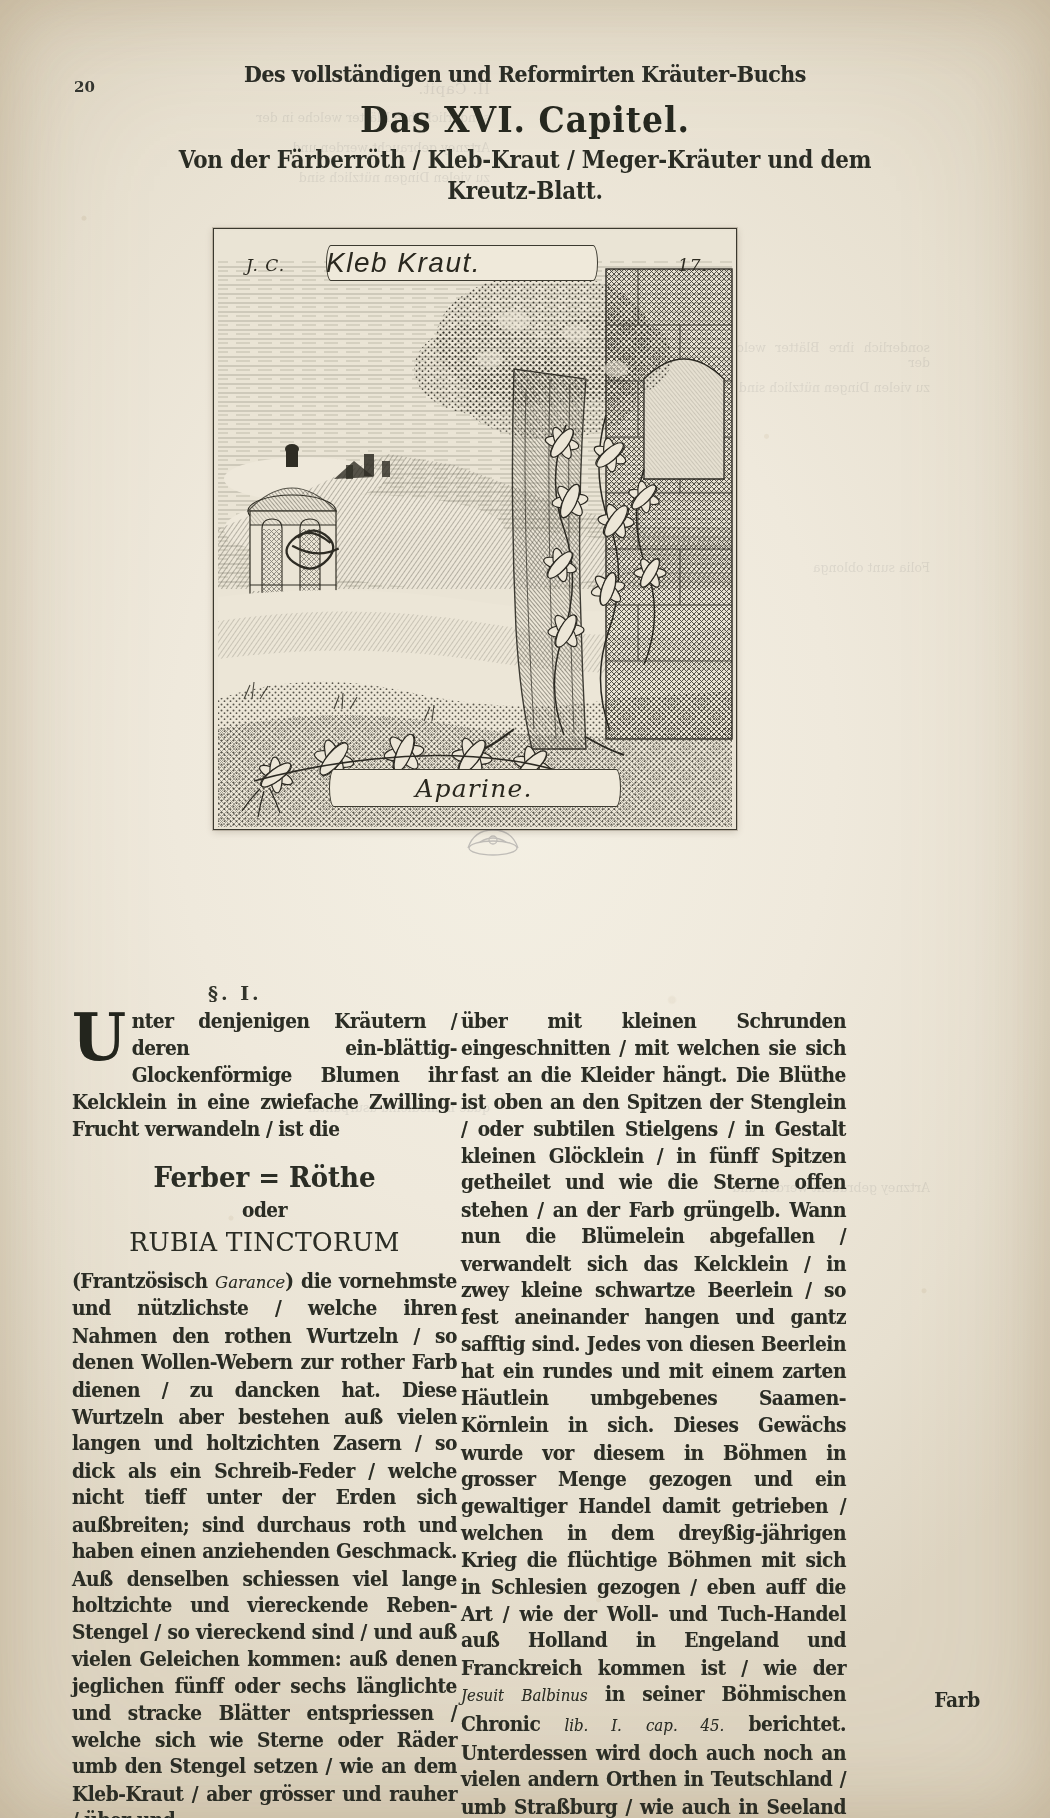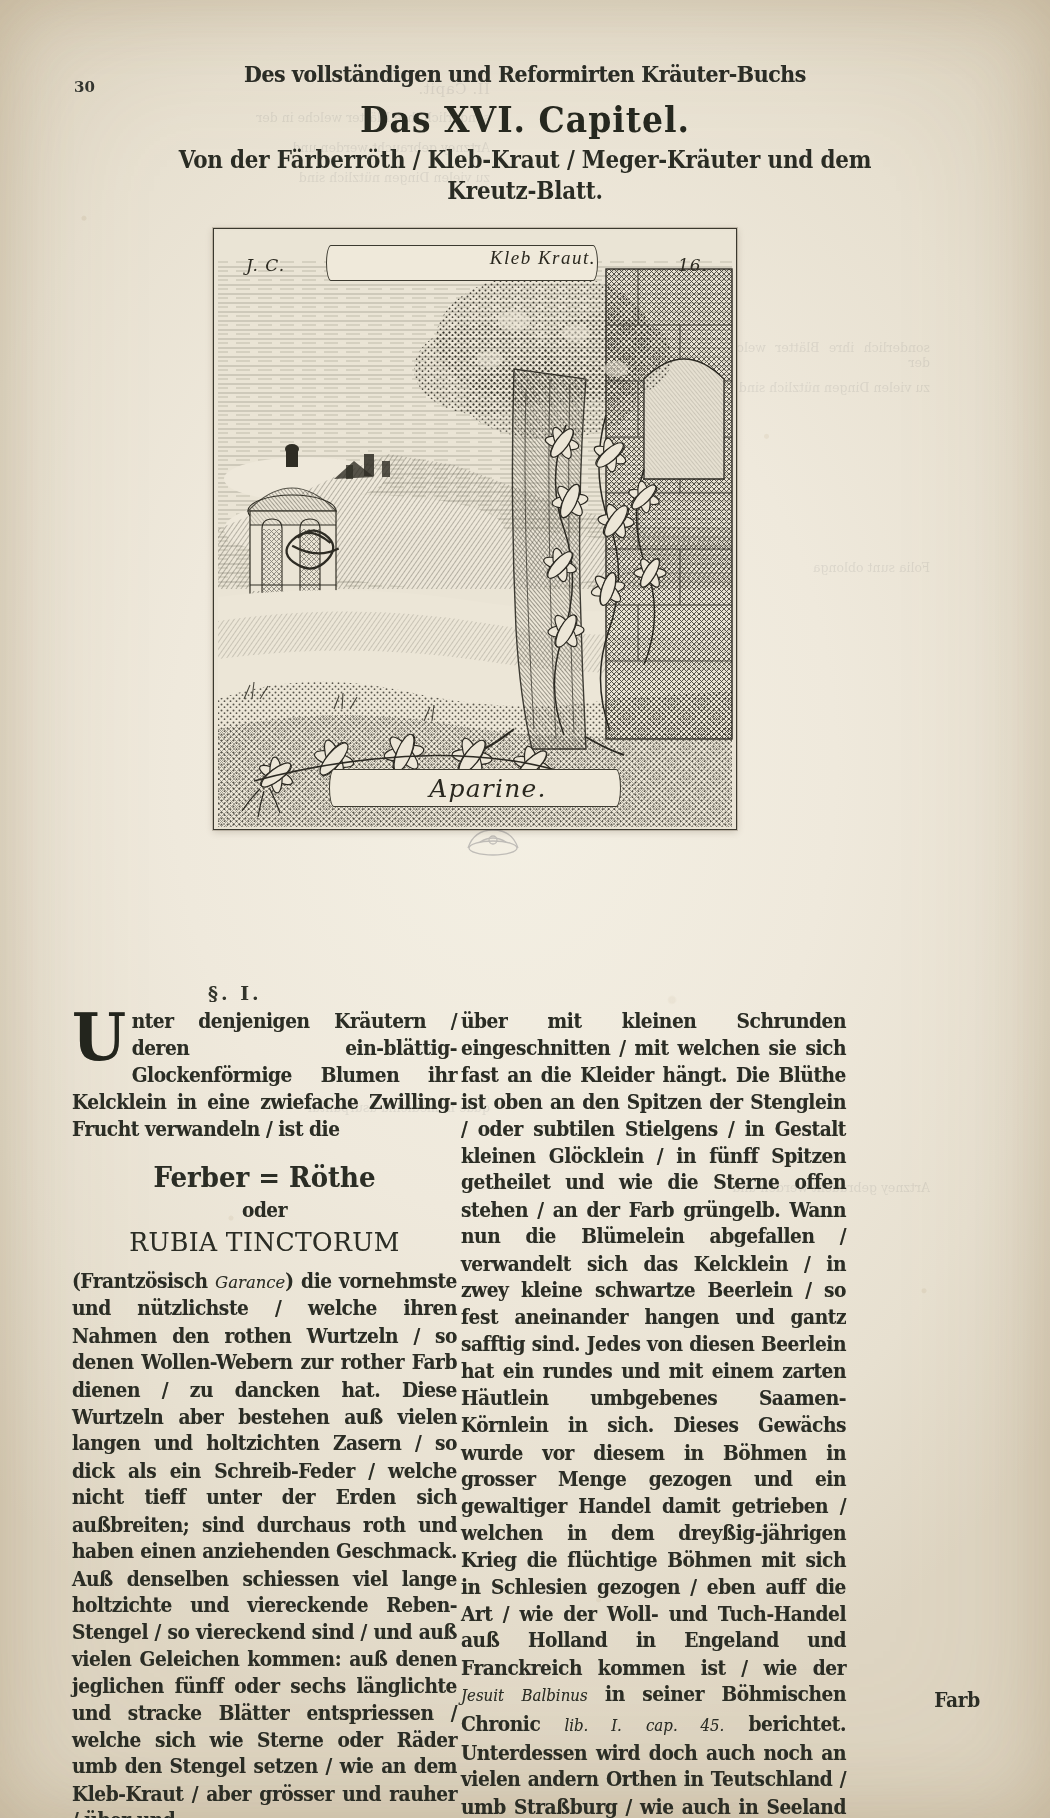--- a/index.html
+++ b/index.html
@@ -94,41 +94,40 @@
     pointer-events:none;
   }
   .cart-band{
     position:absolute;left:112px;top:16px;width:270px;height:34px;
     background:#efe9da;
     border:1.2px solid #3c3a30;
     border-radius:5px/50%;
   }
   #plate-title{
     position:absolute;left:112px;top:18px;width:270px;
-    text-align:right;font-size:19px;color:#2a281f;
-    font-family:Liberation Serif, serif;font-style:italic;
+    text-align:left;font-size:28px;color:#2a281f;
+    font-family:Liberation Sans, sans-serif;font-style:italic;
     letter-spacing:1.5px;
   }
   #plate-num-left{
     position:absolute;left:32px;top:26px;
     font-size:17px;font-style:italic;color:#2c2a21;letter-spacing:1px;
   }
   #plate-num-right{
     position:absolute;right:28px;top:26px;
     font-size:17px;font-style:italic;color:#2c2a21;letter-spacing:1px;
   }
   .cart-bot{
     position:absolute;left:115px;bottom:22px;width:290px;height:36px;
     background:#efe9da;border:1.2px solid #3c3a30;border-radius:5px/50%;
   }
   #plate-caption{
     position:absolute;left:115px;bottom:26px;width:290px;
     text-align:center;font-size:25px;font-style:italic;color:#2a281f;
     letter-spacing:1.2px;
-    padding-left:14px;
   }
 
   
   #stamp{
     position:absolute;left:458px;top:822px;width:70px;height:36px;
     opacity:.30;pointer-events:none;
   }
 
   
   #sectmark{
@@ -201,21 +200,21 @@
   <div class="st-col" style="left:120px;top:560px;width:230px;">Folia sunt oblonga</div>
   <div class="st-head" style="left:600px;top:700px;">Von den Blumen</div>
   <div class="st-head" style="left:600px;top:760px;">FLORE CAERULEO</div>
   <div class="st-head" style="left:600px;top:800px;">fig. XXVII.</div>
   <div class="st-col" style="left:120px;top:1180px;width:250px;">Artzney gebraucht werden und</div>
   <div class="st-col" style="left:560px;top:1100px;width:250px;">quae in medicina usurpantur</div>
 </div>
 
 <div id="edges"></div>
 
-<div id="folio">30</div>
+<div id="folio">20</div>
 <div id="runhead">Des vollständigen und Reformirten Kräuter-Buchs</div>
 <div id="chapter">Das XVI. Capitel.</div>
 <div id="subtitle">
   <span>Von der Färberröth / Kleb-Kraut / Meger-Kräuter und dem</span><br>
   <span>Kreutz-Blatt.</span>
 </div>
 
 <div id="plate">
   <svg viewBox="0 0 522 600" preserveAspectRatio="none">
     <defs>
@@ -429,21 +428,21 @@
     <g fill="none" stroke="#2e2c24" stroke-width="1.7">
       <path d="M34 20 q-16 -14 -28 -2 q-10 10 4 18 q12 7 22 -4 q9 -10 -2 -18 q-10 -7 -20 2"></path>
       <path d="M6 22 q18 10 34 2"></path>
       <path d="M348 20 q16 -14 28 -2 q10 10 -4 18 q-12 7 -22 -4 q-9 -10 2 -18 q10 -7 20 2"></path>
       <path d="M376 22 q-18 10 -34 2"></path>
     </g>
   </svg>
   <div class="cart-band"></div>
   <div id="plate-title">Kleb Kraut.</div>
   <div id="plate-num-left">J. C.</div>
-  <div id="plate-num-right">16.</div>
+  <div id="plate-num-right">17.</div>
 
   <div class="cart-bot"></div>
   <div id="plate-caption">Aparine.</div>
 </div>
 
 <svg id="stamp" viewBox="0 0 70 36">
   <g fill="none" stroke="#4a4a55" stroke-width="1.3">
     <path d="M10 26 q6 -18 25 -18 q19 0 25 18"></path>
     <ellipse cx="35" cy="26" rx="24" ry="7"></ellipse>
     <path d="M22 20 q13 -8 26 0"></path>

